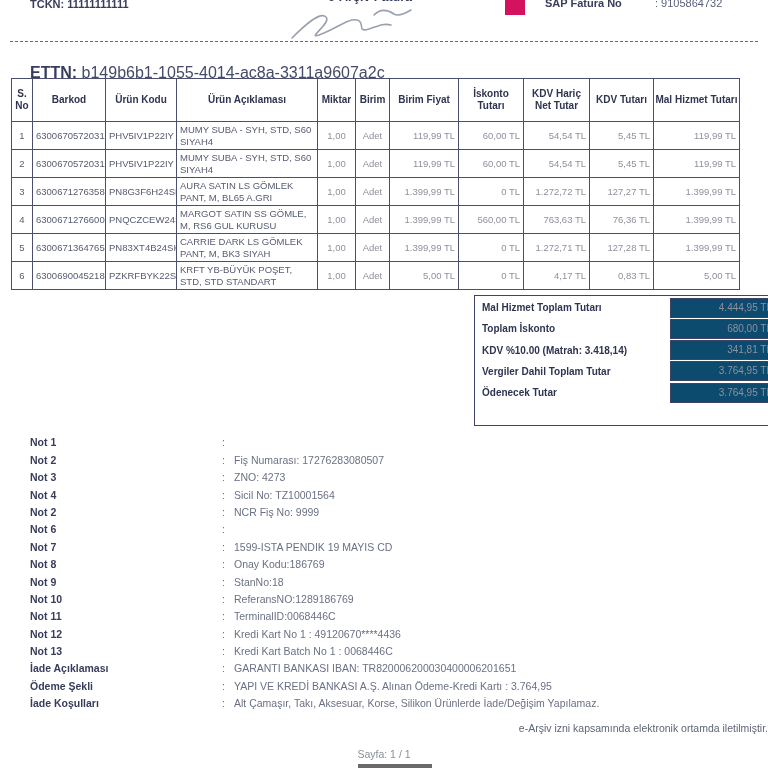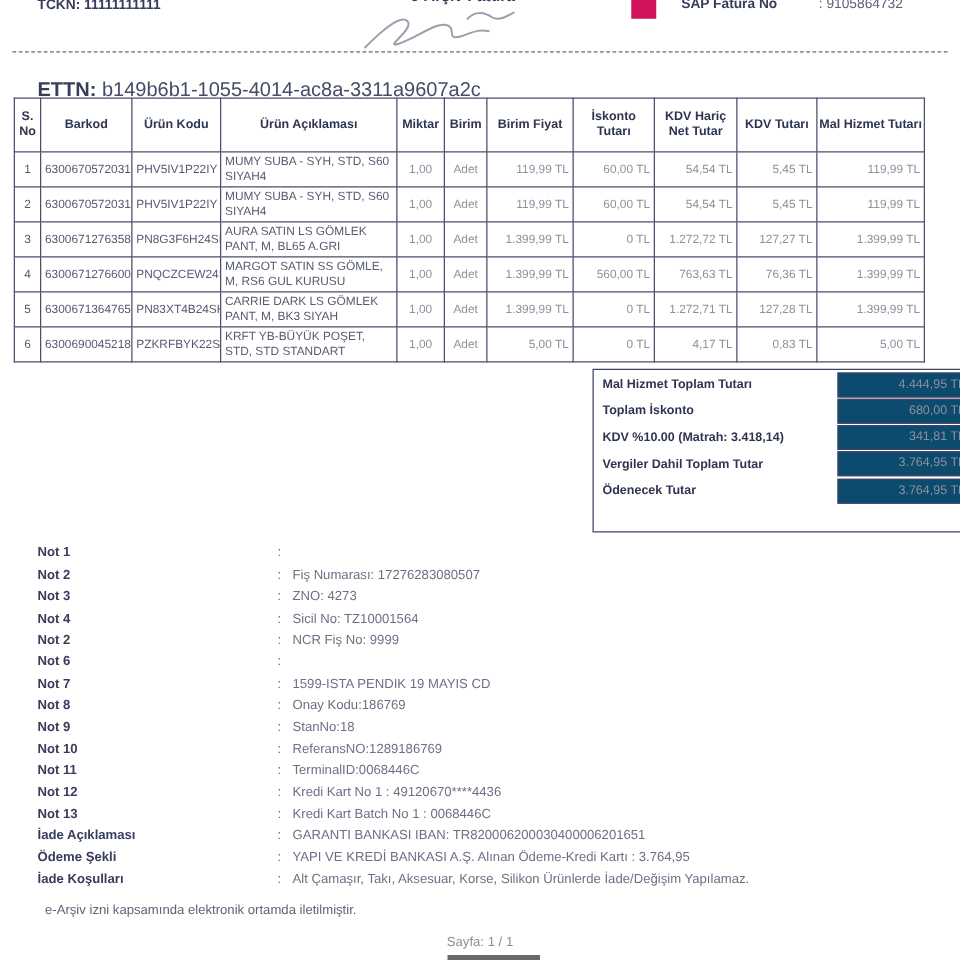--- a/index.html
+++ b/index.html
@@ -44,21 +44,21 @@
     font-size:10px; color:#8e919d; text-align:right; line-height:18px; padding-right:5px; }
 
   
   .notes { top:431px; left:30px; width:720px; }
   .note-row { display:flex; height:17.4px; align-items:flex-end; font-size:10.5px; }
   .note-label { flex:0 0 192px; font-weight:bold; color:#383d5c; }
   .note-colon { flex:0 0 12px; color:#6b7184; }
   .note-value { color:#6b7184; white-space:nowrap; }
 
   
-  .delivery-note { top:722px; left:0; width:768px; text-align:left; padding-left:36px;
+  .delivery-note { top:722px; left:0; width:768px; text-align:right; padding-left:36px;
     box-sizing:border-box; font-size:10.5px; color:#5f6575; }
   .page-label { top:748px; left:0; width:768px; text-align:center; font-size:10.5px; color:#8b8e99; }
   .cutoff-bar { bottom:-1px; left:358px; width:74px; height:5px; background:#6a6a6a; }
 </style>
 </head>
 <body>
 
 <div class="abs tckn"><span>TCKN:</span> <span>11111111111</span></div>
 
 <div class="abs doc-title">e-Arşiv Fatura</div>

